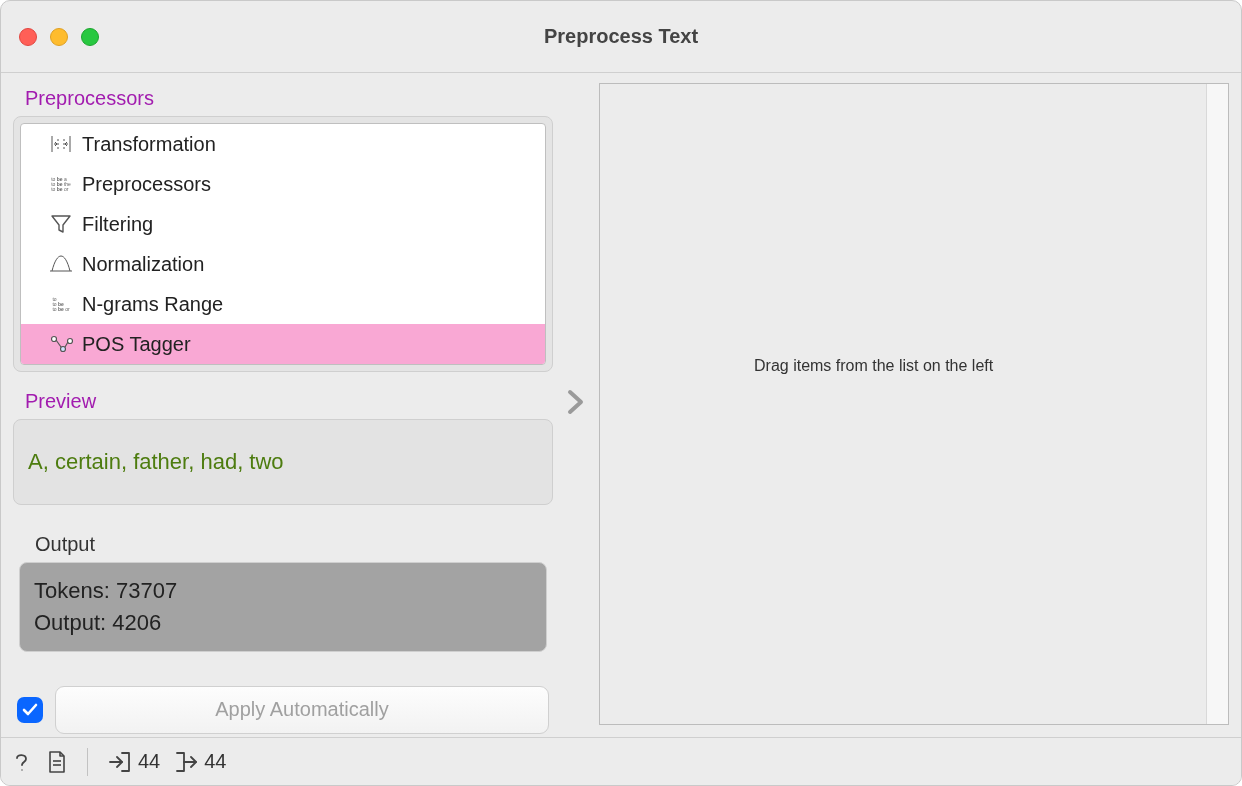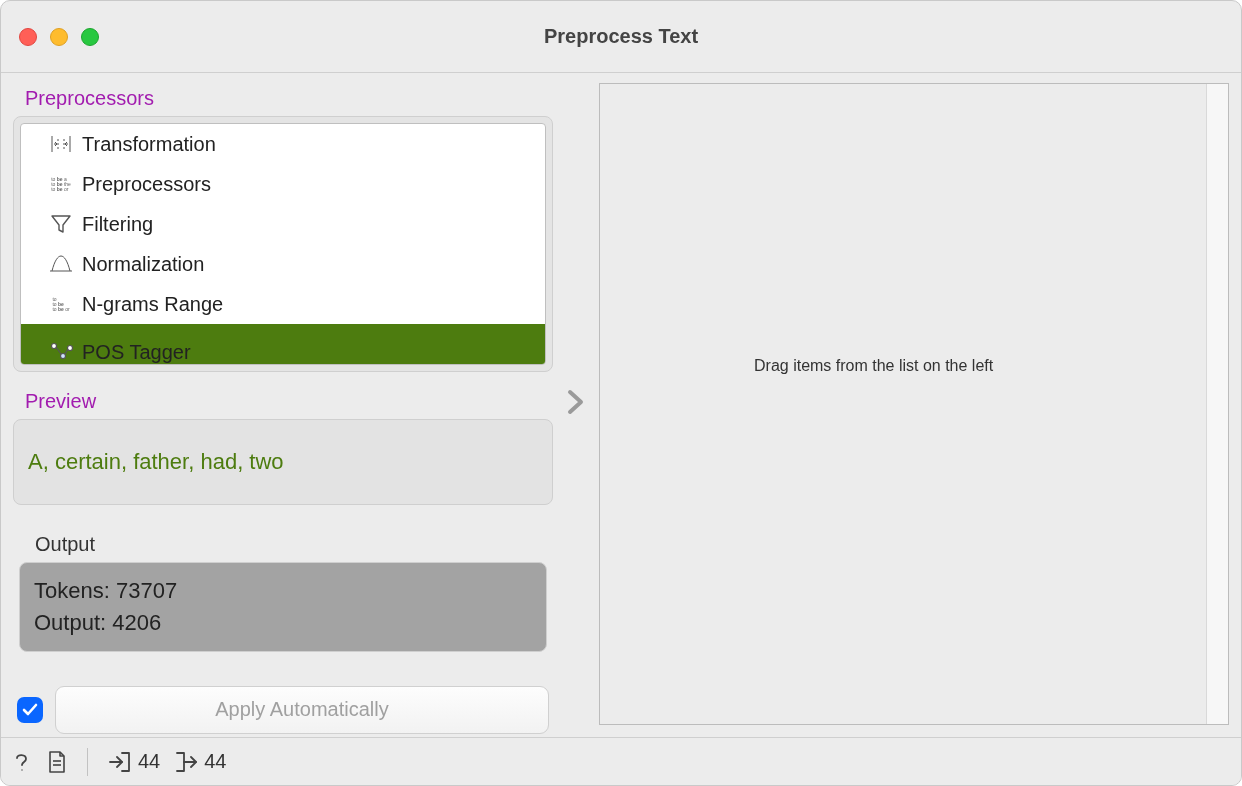--- a/index.html
+++ b/index.html
@@ -102,22 +102,21 @@
     display: flex;
     align-items: center;
     height: 40px;
     padding: 0 27px;
     font-size: 20px;
     color: #222;
     cursor: grab;
     gap: 8px;
   }
   .list-item.selected {
-    background: #4d7c0f;
-    align-items: flex-end;
+    background: #f9a8d4;
   }
   .li-icon {
     width: 26px;
     height: 26px;
     display: flex;
     align-items: center;
     justify-content: center;
     color: #555;
     flex: 0 0 auto;
   }

